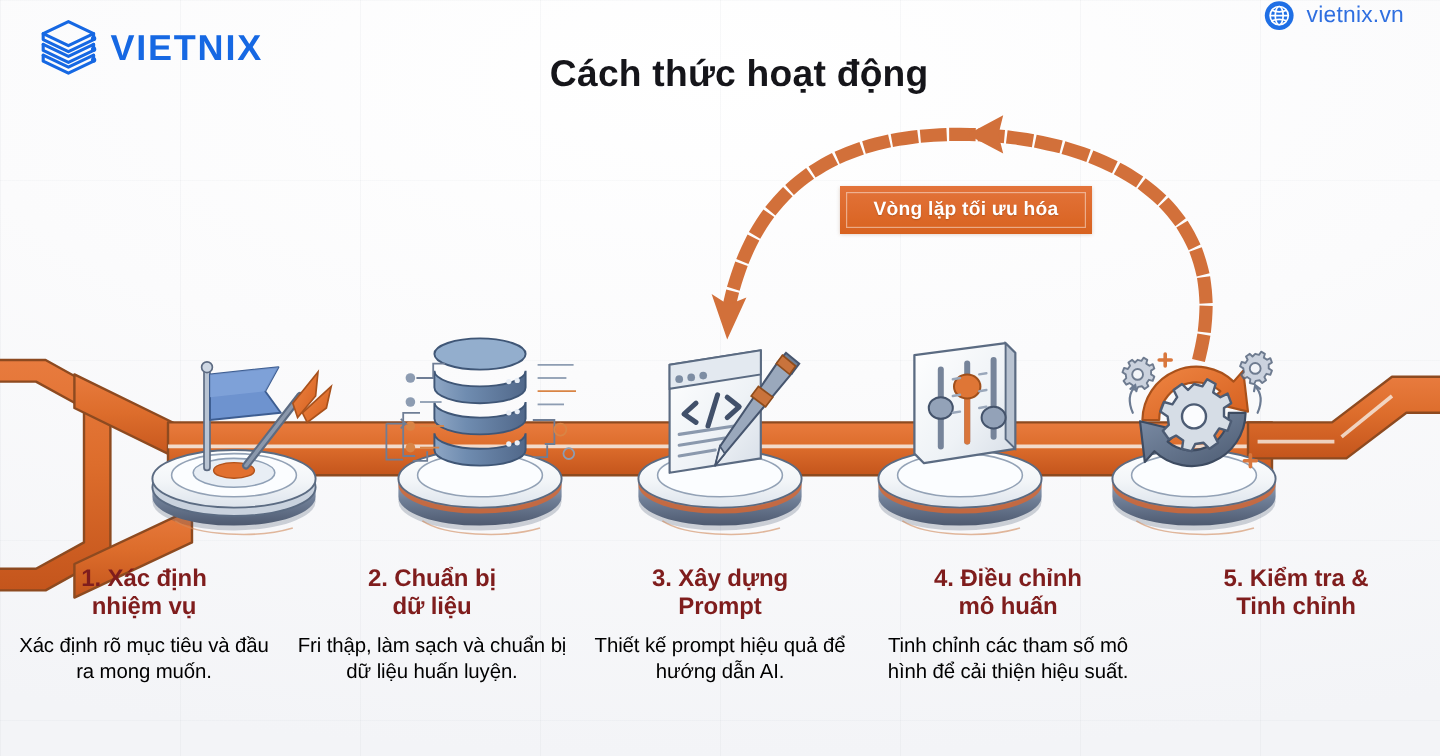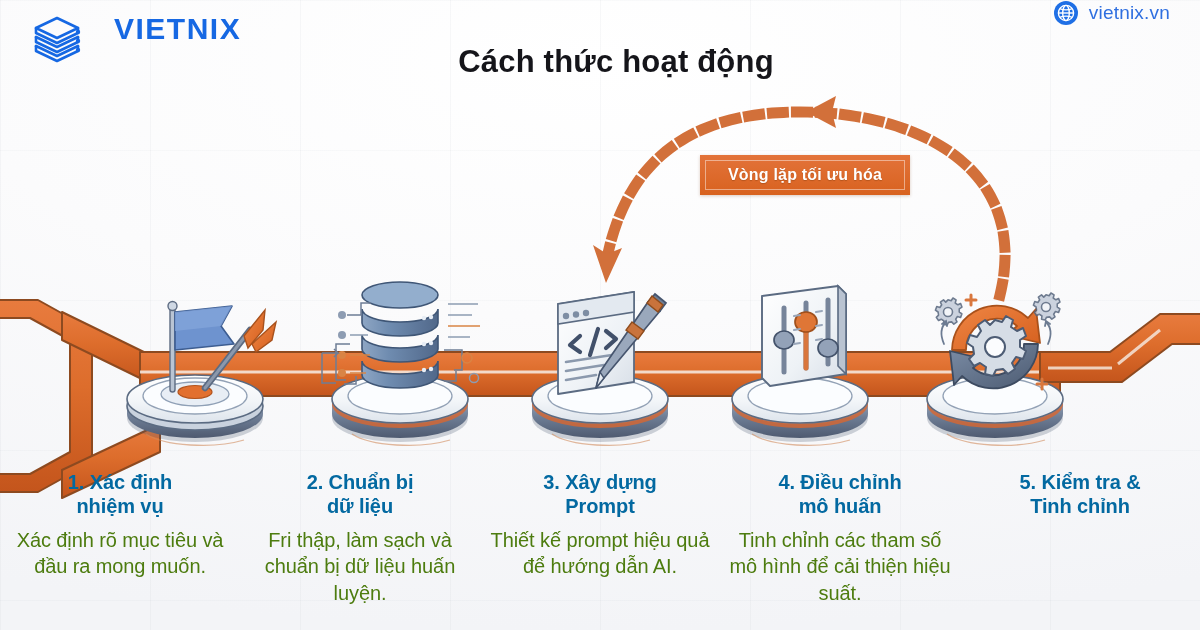--- a/index.html
+++ b/index.html
@@ -23,21 +23,21 @@
   }
   .wash{
     position:absolute;inset:0;
     background:
       radial-gradient(120% 90% at 50% 10%, #ffffff 0%, #fbfbfc 45%, #f3f4f7 100%);
     z-index:-2;
   }
 
   
   .header{position:absolute;top:0;left:0;width:1200px;height:96px;z-index:40;}
-  .logo-wrap{position:absolute;left:28px;top:12px;display:flex;align-items:flex-start;gap:28px;}
+  .logo-wrap{position:absolute;left:28px;top:12px;display:flex;align-items:center;gap:6px;}
   .logo-text{
     font-size:30px;font-weight:700;letter-spacing:1.5px;color:#1668e3;
     font-family:"Liberation Sans",sans-serif;
   }
   .site-wrap{position:absolute;right:30px;top:0;display:flex;align-items:center;gap:10px;}
   .site-url{font-size:19px;color:#2f6fe0;letter-spacing:.2px;}
   .page-title{
     position:absolute;left:0;top:44px;width:1200px;text-align:center;
     font-size:31px;font-weight:700;color:#15151a;letter-spacing:.2px;padding-left:16px;
   }
@@ -57,25 +57,25 @@
   }
   .loop-badge-text{
     position:relative;color:#fff;font-size:16px;font-weight:700;letter-spacing:.2px;
     text-shadow:0 1px 1px rgba(110,50,10,.35);
   }
 
   
   .steps{position:absolute;left:0;top:470px;width:1200px;display:flex;z-index:25;}
   .step-col{flex:1 1 0;padding:0 8px;text-align:center;}
   .step-title{
-    font-size:20px;font-weight:700;line-height:1.22;color:#0369a1;margin:0 0 8px 0;
+    font-size:20px;font-weight:700;line-height:1.22;color:#7f1d1d;margin:0 0 8px 0;
     letter-spacing:-.1px;
   }
   .step-desc{
-    font-size:20px;line-height:1.32;color:#4d7c0f;margin:0;letter-spacing:-.1px;
+    font-size:17px;line-height:1.32;color:#000000;margin:0;letter-spacing:-.1px;
   }
 
   svg{display:block;}
 </style>
 </head>
 <body>
 
 <div id="stage">
   <div class="wash"></div>
   <div class="grid-bg"></div>

